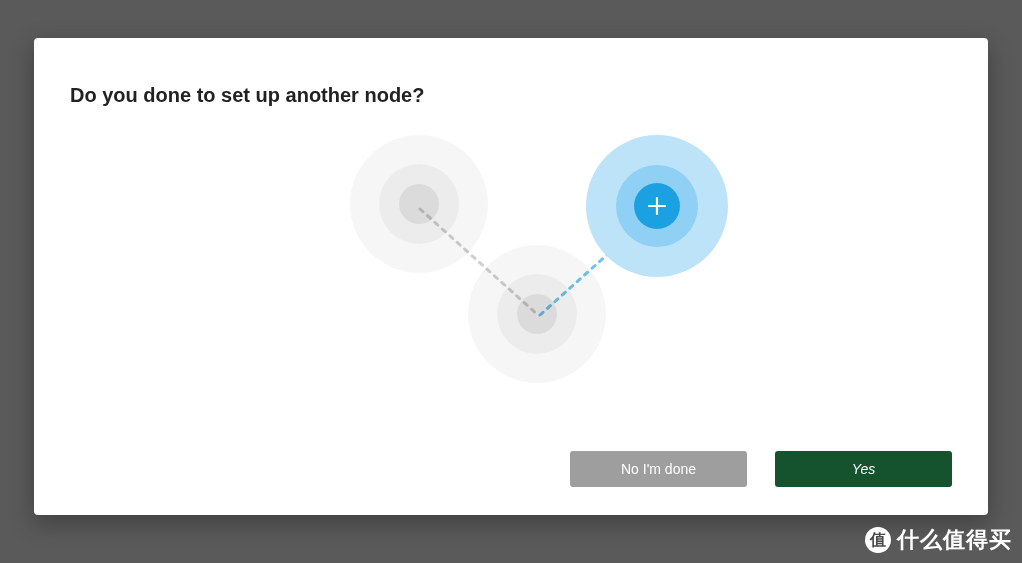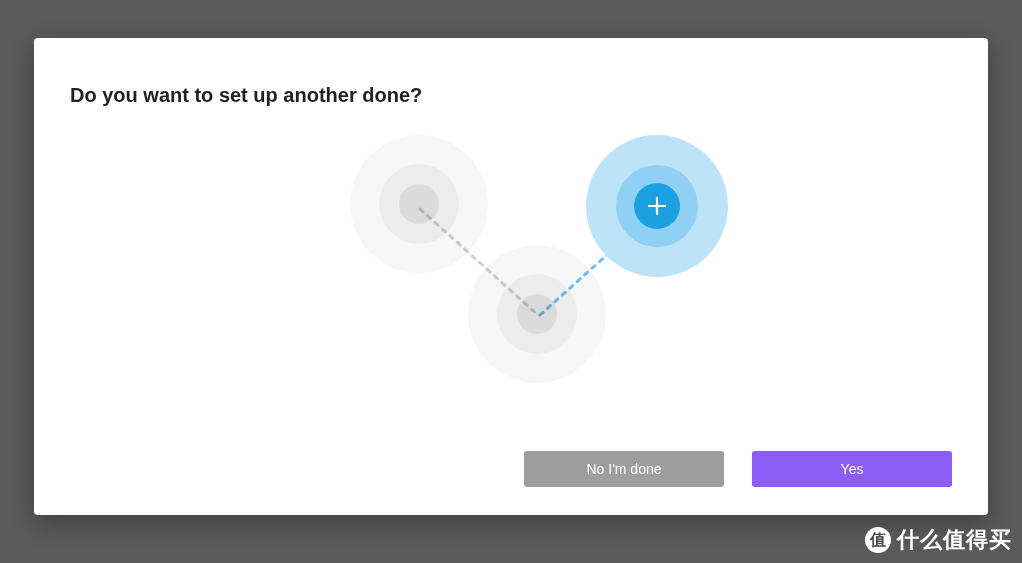--- a/index.html
+++ b/index.html
@@ -136,40 +136,41 @@
       pointer-events: none;
     }
     
     .footer {
       display: flex;
       justify-content: flex-end;
       gap: 28px;
     }
     
     .btn {
-      width: 200px;
+      width: 177px;
       height: 36px;
       border: none;
       border-radius: 3px;
       font-size: 14px;
       font-weight: 500;
       cursor: pointer;
       display: flex;
       align-items: center;
       justify-content: center;
     }
     
     .btn-secondary {
       background: #9e9e9e;
       color: #ffffff;
     }
     
     .btn-primary {
-      background: #8b5cf6;
+      background: #14532d;
       color: #ffffff;
+      font-style: italic;
     }
     
     .watermark {
       position: absolute;
       bottom: 8px;
       right: 10px;
       display: flex;
       align-items: center;
       gap: 6px;
       color: #fff;
@@ -191,21 +192,21 @@
     .watermark-text {
       font-size: 22px;
       font-weight: 700;
       letter-spacing: 1px;
     }
   </style>
 </head>
 <body>
 
 <div class="modal">
-  <h1 class="title">Do you want to set up another done?</h1>
+  <h1 class="title">Do you done to set up another node?</h1>
 
   <div class="illustration">
 
     <svg class="dotted-line" style="top:92px; left:340px; width:140px; height:130px;">
       <line x1="10" y1="10" x2="128" y2="116" stroke="#d0d0d0" stroke-width="3" stroke-dasharray="4,6" stroke-linecap="round"></line>
     </svg>
 
     <svg class="dotted-line" style="top:92px; left:460px; width:140px; height:130px;">
       <line x1="10" y1="116" x2="128" y2="10" stroke="#6fc5f0" stroke-width="3" stroke-dasharray="4,6" stroke-linecap="round"></line>
     </svg>

